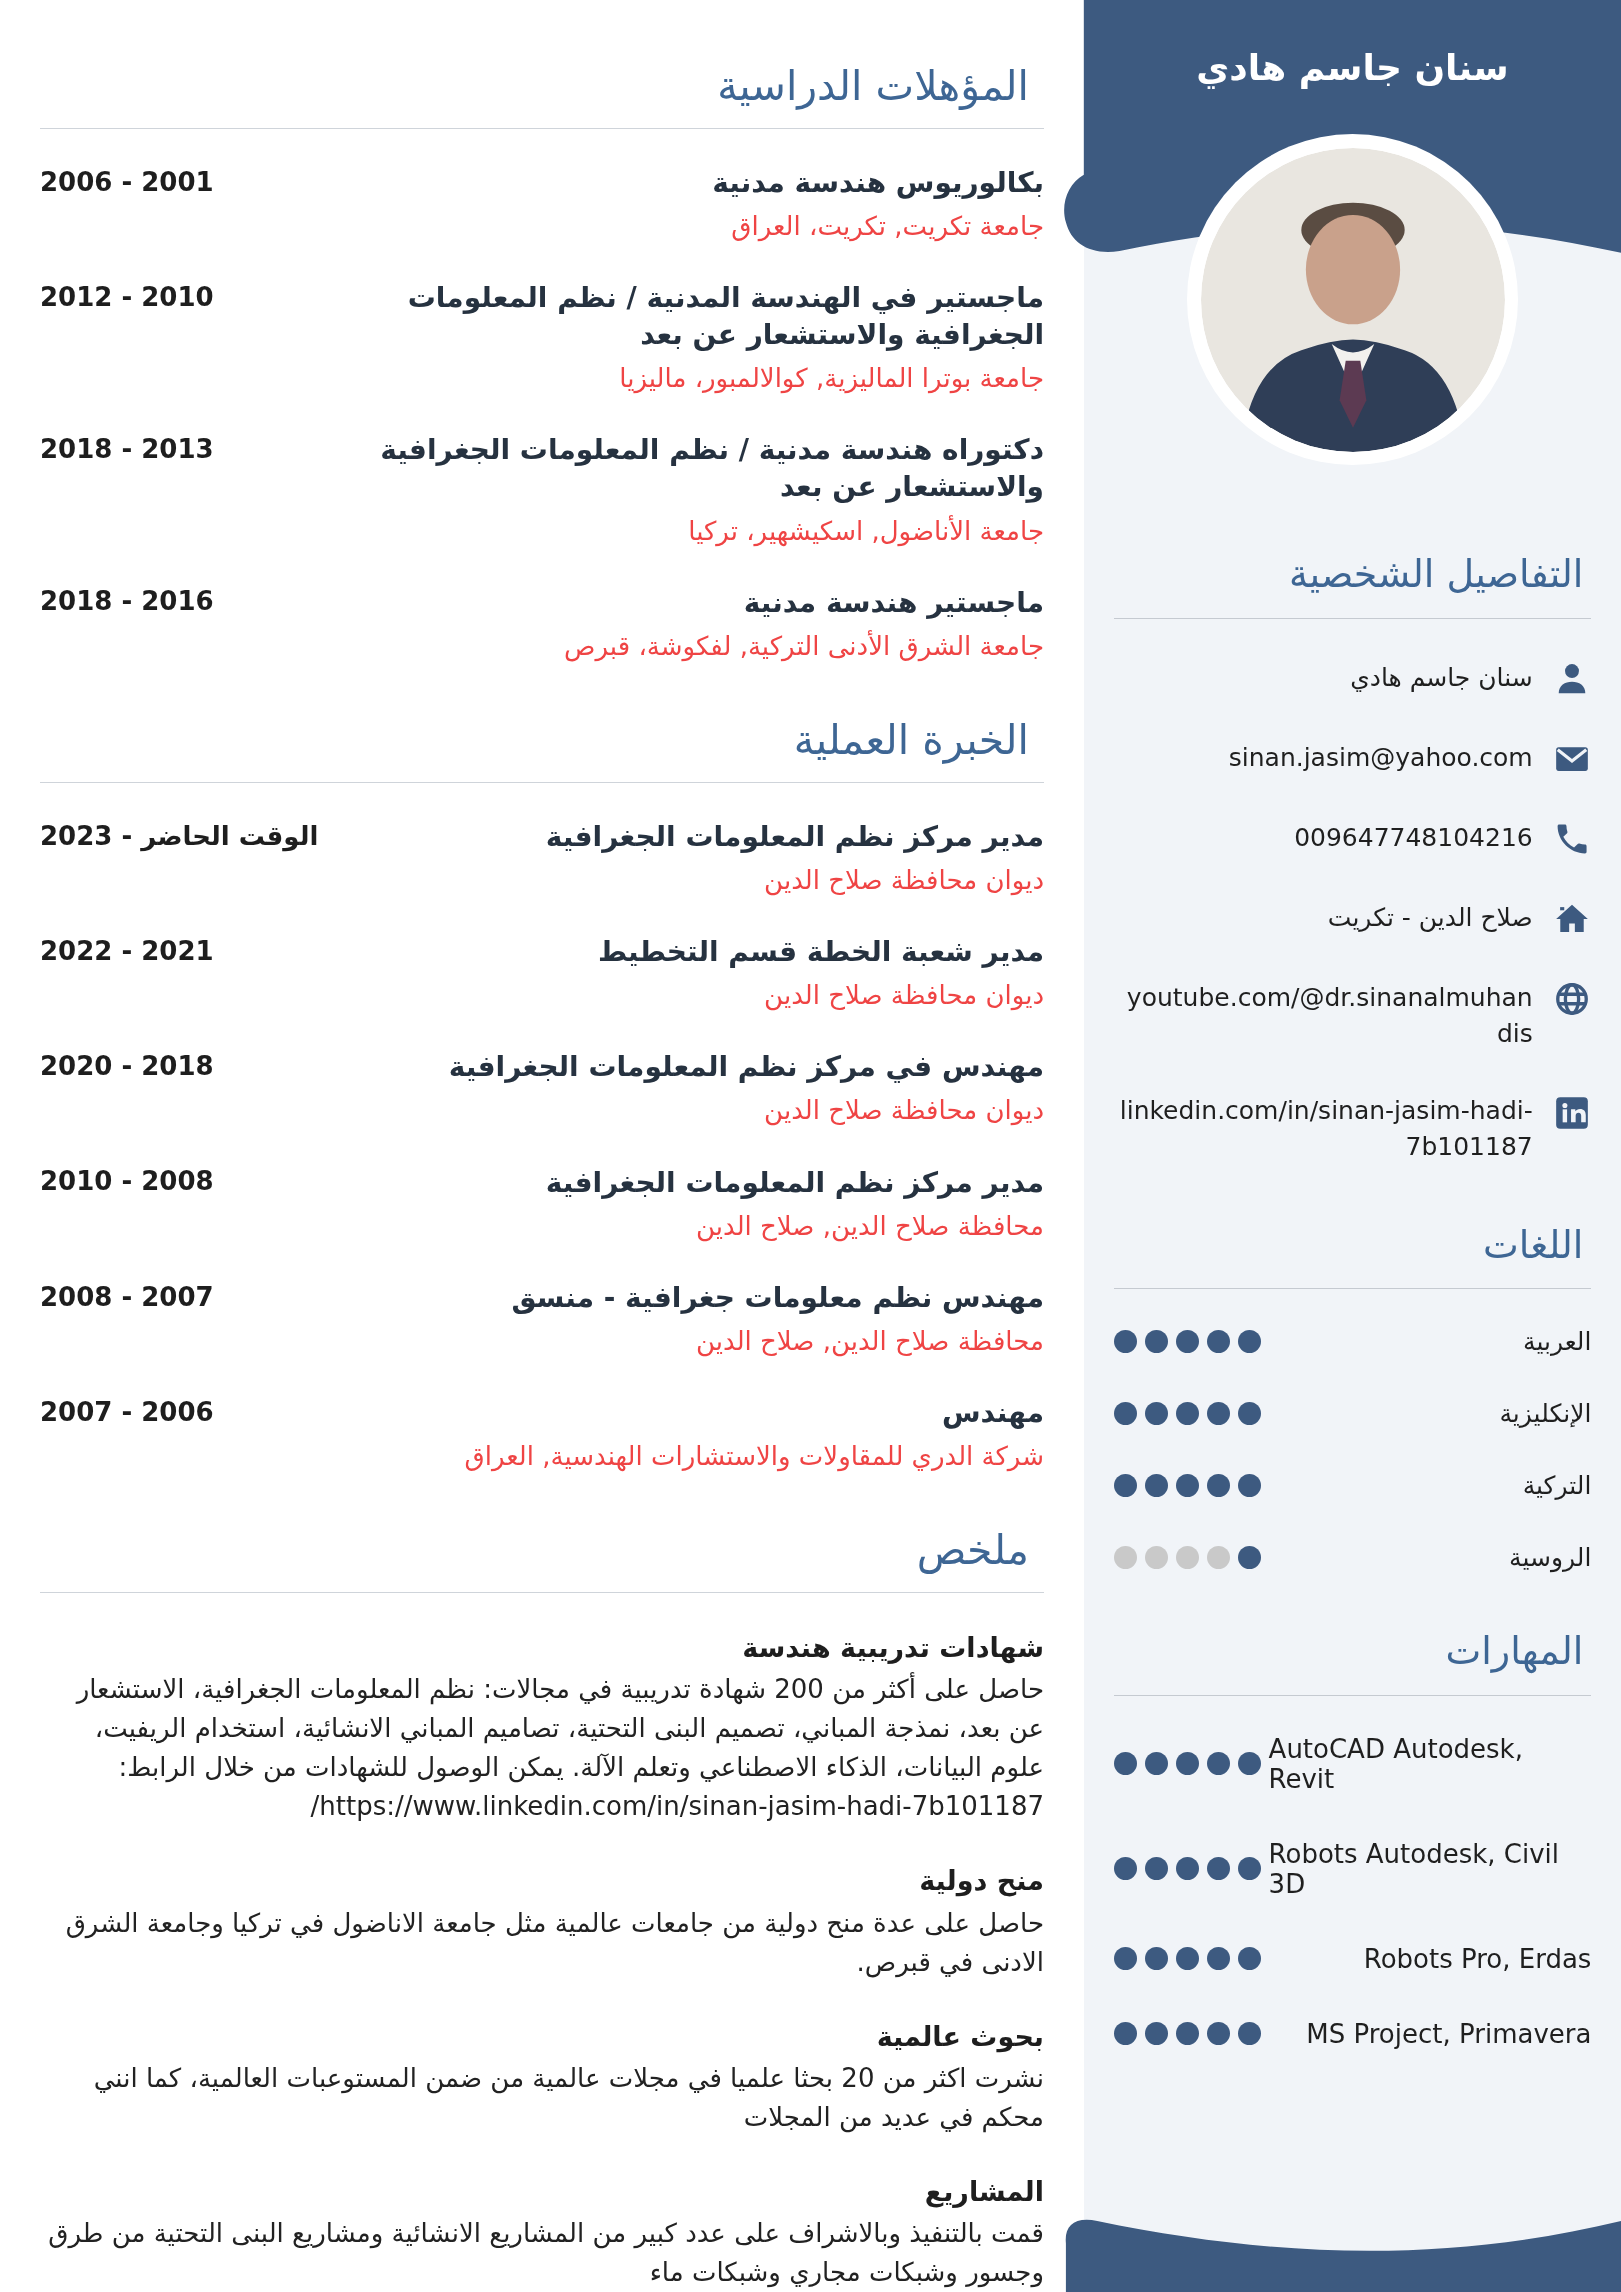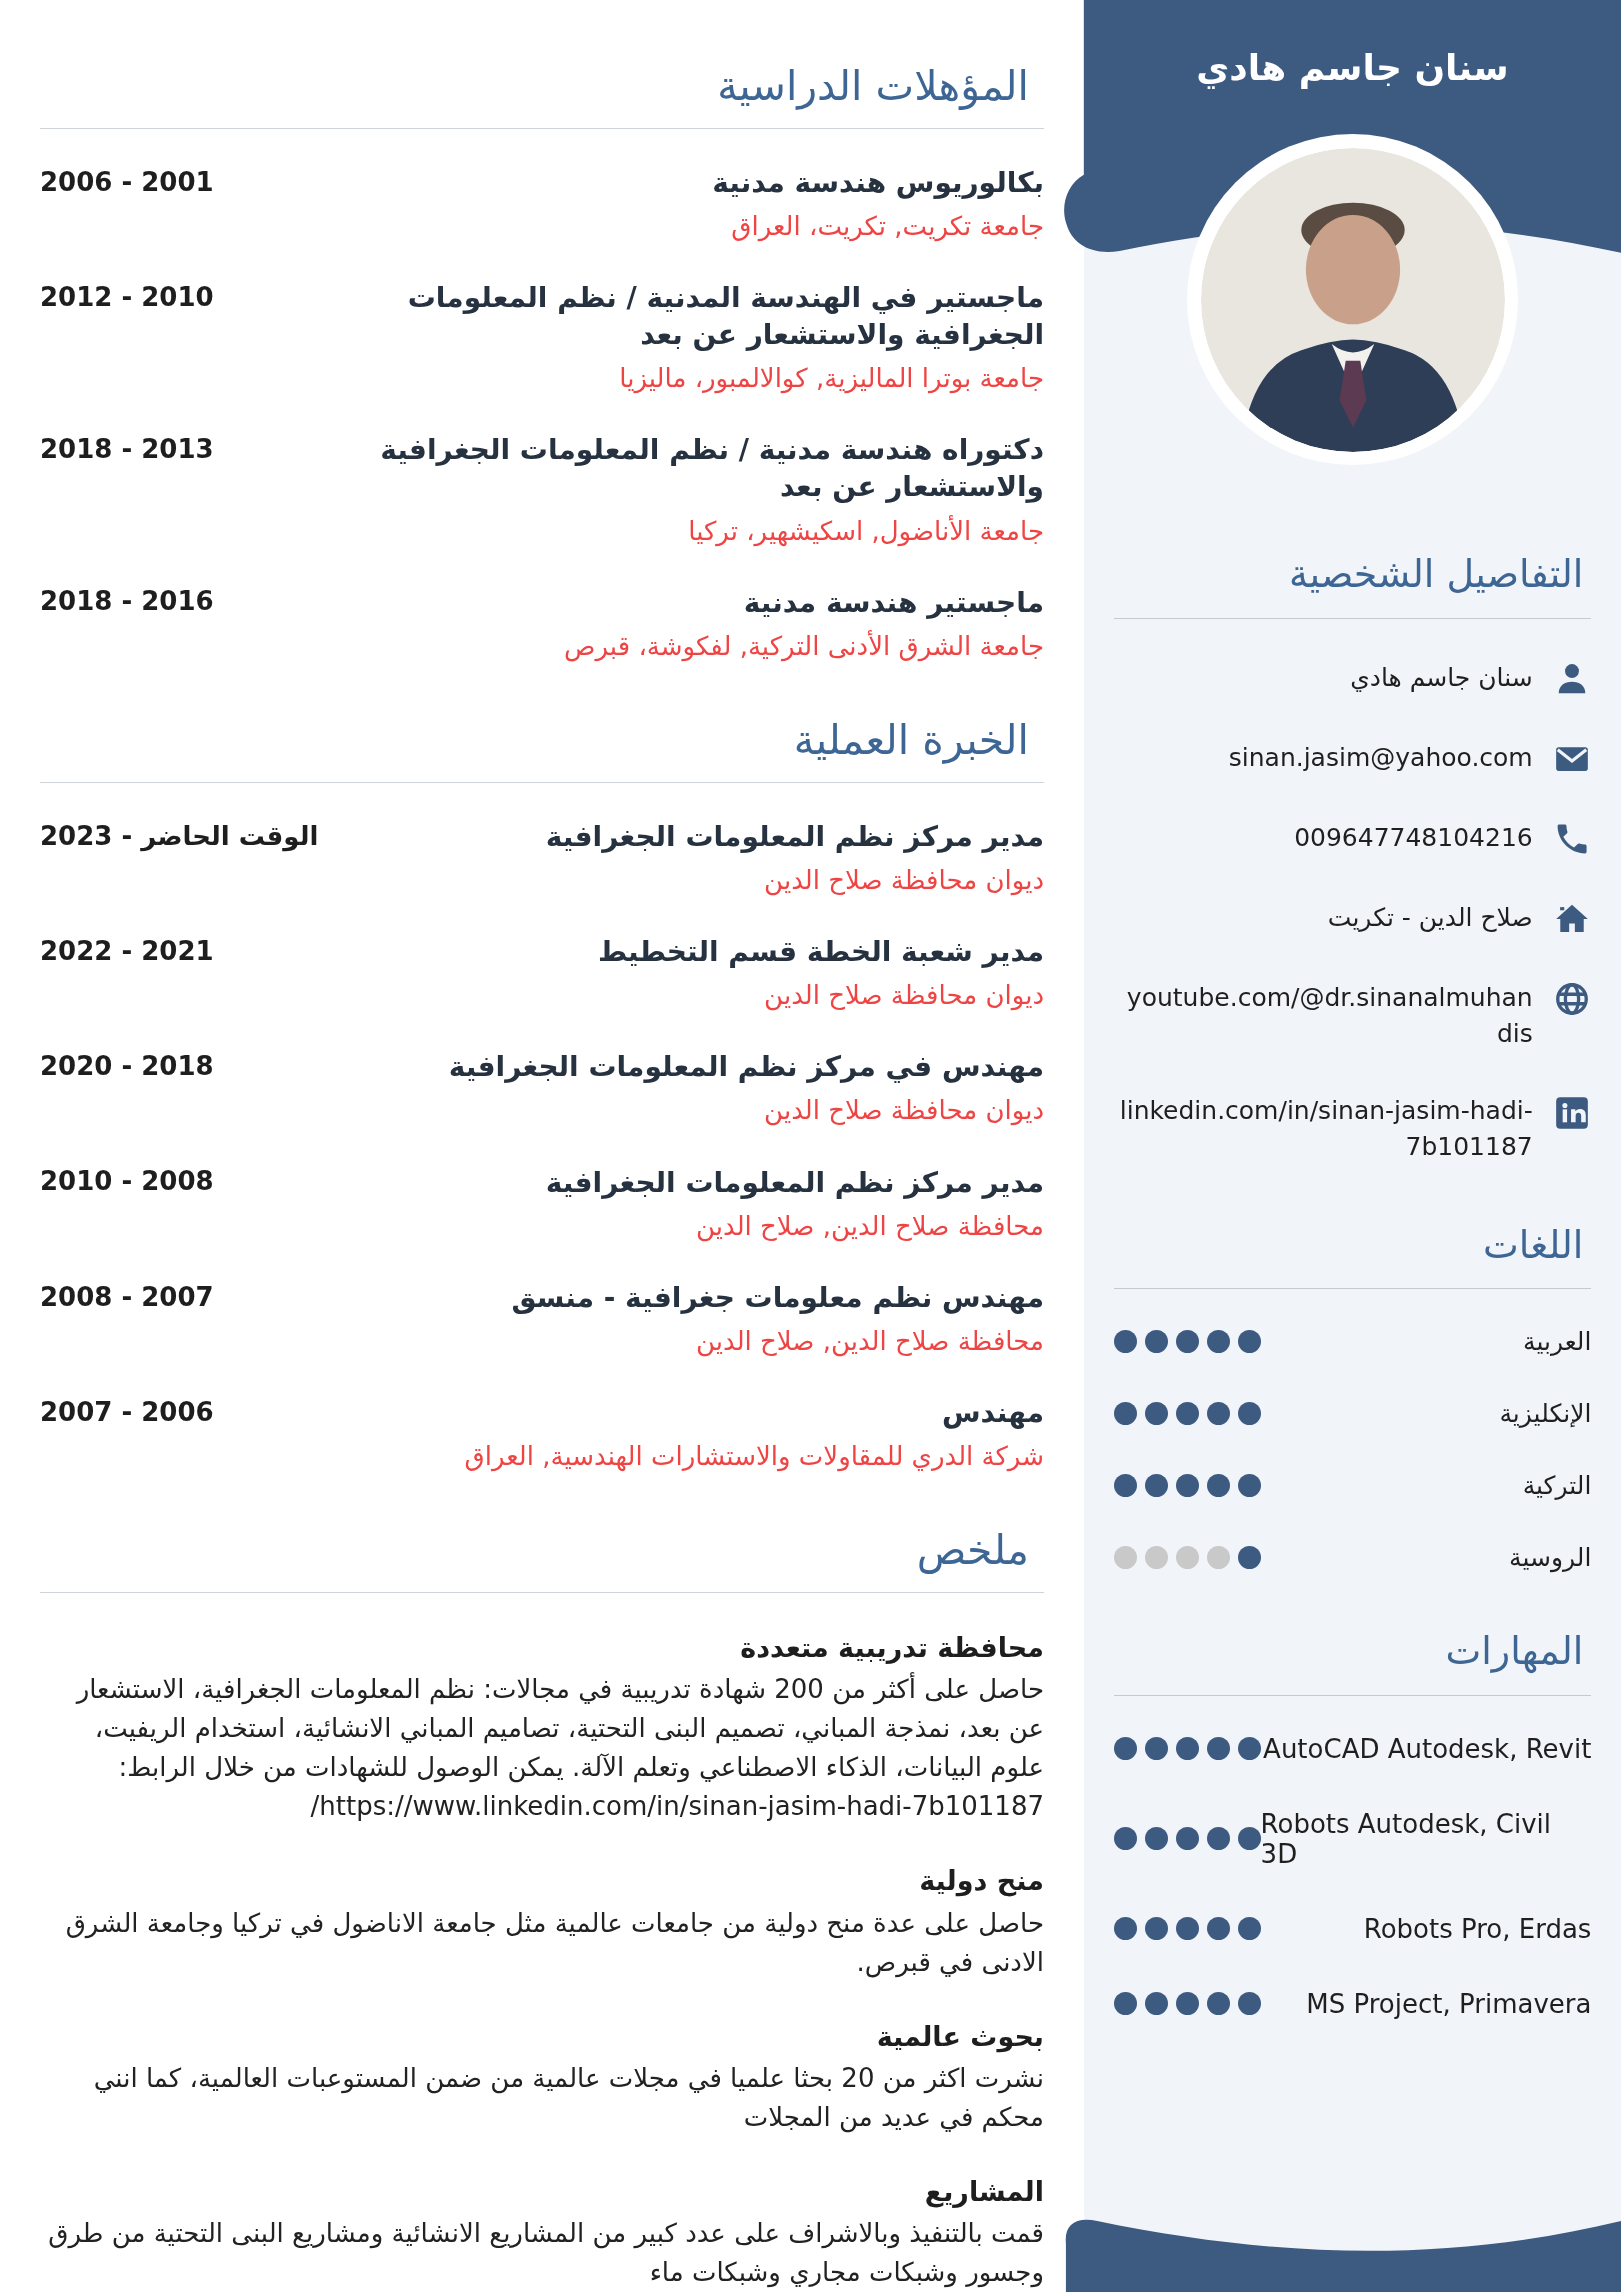--- a/index.html
+++ b/index.html
@@ -29,21 +29,21 @@
   .contact-value{flex:1;text-align:right;font-size:25px;color:#1f1f1f;line-height:1.45;
     overflow-wrap:anywhere;unicode-bidi:isolate;}
 
   .rating-section{margin-top:57px;}
   .rating-list{margin-top:38px;}
   .rating-row{display:flex;align-items:center;justify-content:space-between;margin-bottom:43px;}
   .rating-label{font-size:25px;color:#1f1f1f;unicode-bidi:isolate;}
   .dots{display:flex;gap:8px;}
   .dot{width:23px;height:23px;border-radius:50%;background:#c9c9c9;display:inline-block;}
   .dot.filled{background:#3d5a80;}
-  .skills .rating-row{margin-bottom:45px;}
+  .skills .rating-row{margin-bottom:45px;gap:8px;}
   .skills .rating-label{font-size:26px;}
 
   
   .main{flex:1;padding:47px 40px 0 40px;box-sizing:border-box;}
   .main h2{margin:15px;font-size:41px;font-weight:400;color:#3e6694;text-align:right;}
   .main-rule{border:none;border-top:1.8px solid #cfd4da;margin:18px 0 0 0;}
   .entries{margin-top:36px;}
   .entry{display:flex;gap:27px;margin-bottom:36px;}
   .entry-main{flex:1;}
   .entry-title{font-size:28px;font-weight:700;color:#263240;line-height:1.32;}
@@ -340,21 +340,21 @@
           </div>
         </div>
     </section>
 
     <section class="section">
       <h2>ملخص</h2>
       <hr class="main-rule">
       <div class="summary-items">
 
       <div class="summary-item">
-            <div class="summary-heading">محافظة تدريبية متعددة</div>
+            <div class="summary-heading">شهادات تدريبية هندسة</div>
             <div class="summary-text">حاصل على أكثر من 200 شهادة تدريبية في مجالات: نظم المعلومات الجغرافية، الاستشعار عن بعد، نمذجة المباني، تصميم البنى التحتية، تصاميم المباني الانشائية، استخدام الريفيت، علوم البيانات، الذكاء الاصطناعي وتعلم الآلة. يمكن الوصول للشهادات من خلال الرابط: https://www.linkedin.com/in/sinan-jasim-hadi-7b101187/</div>
           </div>
           <div class="summary-item">
             <div class="summary-heading">منح دولية</div>
             <div class="summary-text">حاصل على عدة منح دولية من جامعات عالمية مثل جامعة الاناضول في تركيا وجامعة الشرق الادنى في قبرص.</div>
           </div>
           <div class="summary-item">
             <div class="summary-heading">بحوث عالمية</div>
             <div class="summary-text">نشرت اكثر من 20 بحثا علميا في مجلات عالمية من ضمن المستوعبات العالمية، كما انني محكم في عديد من المجلات</div>
           </div>

